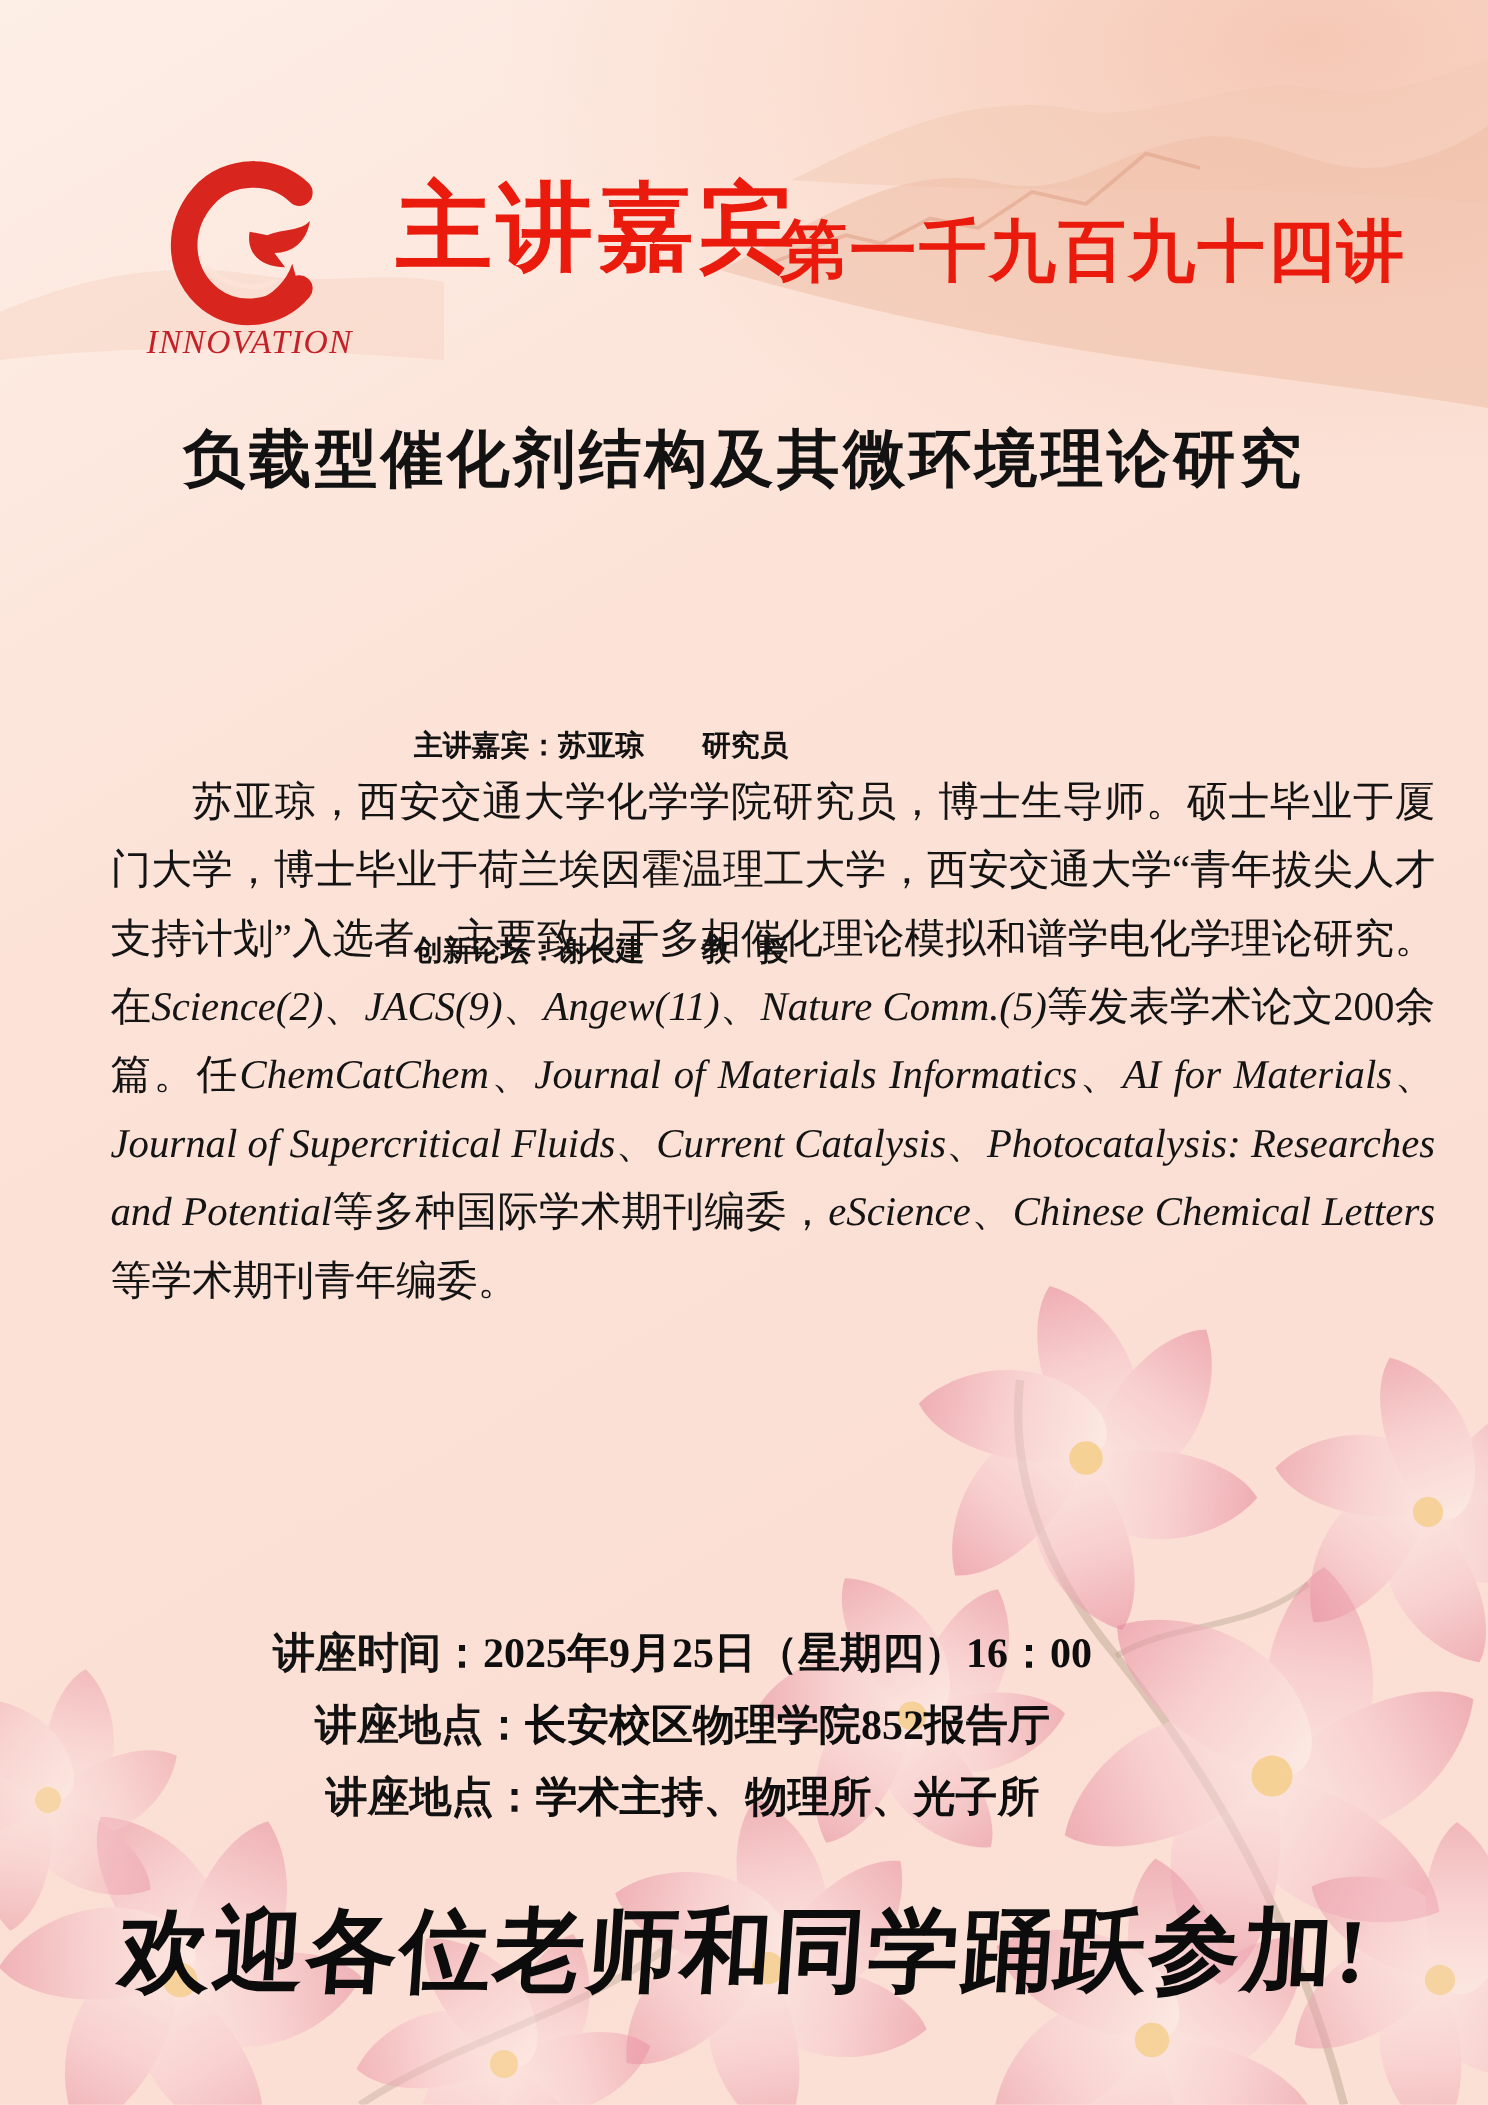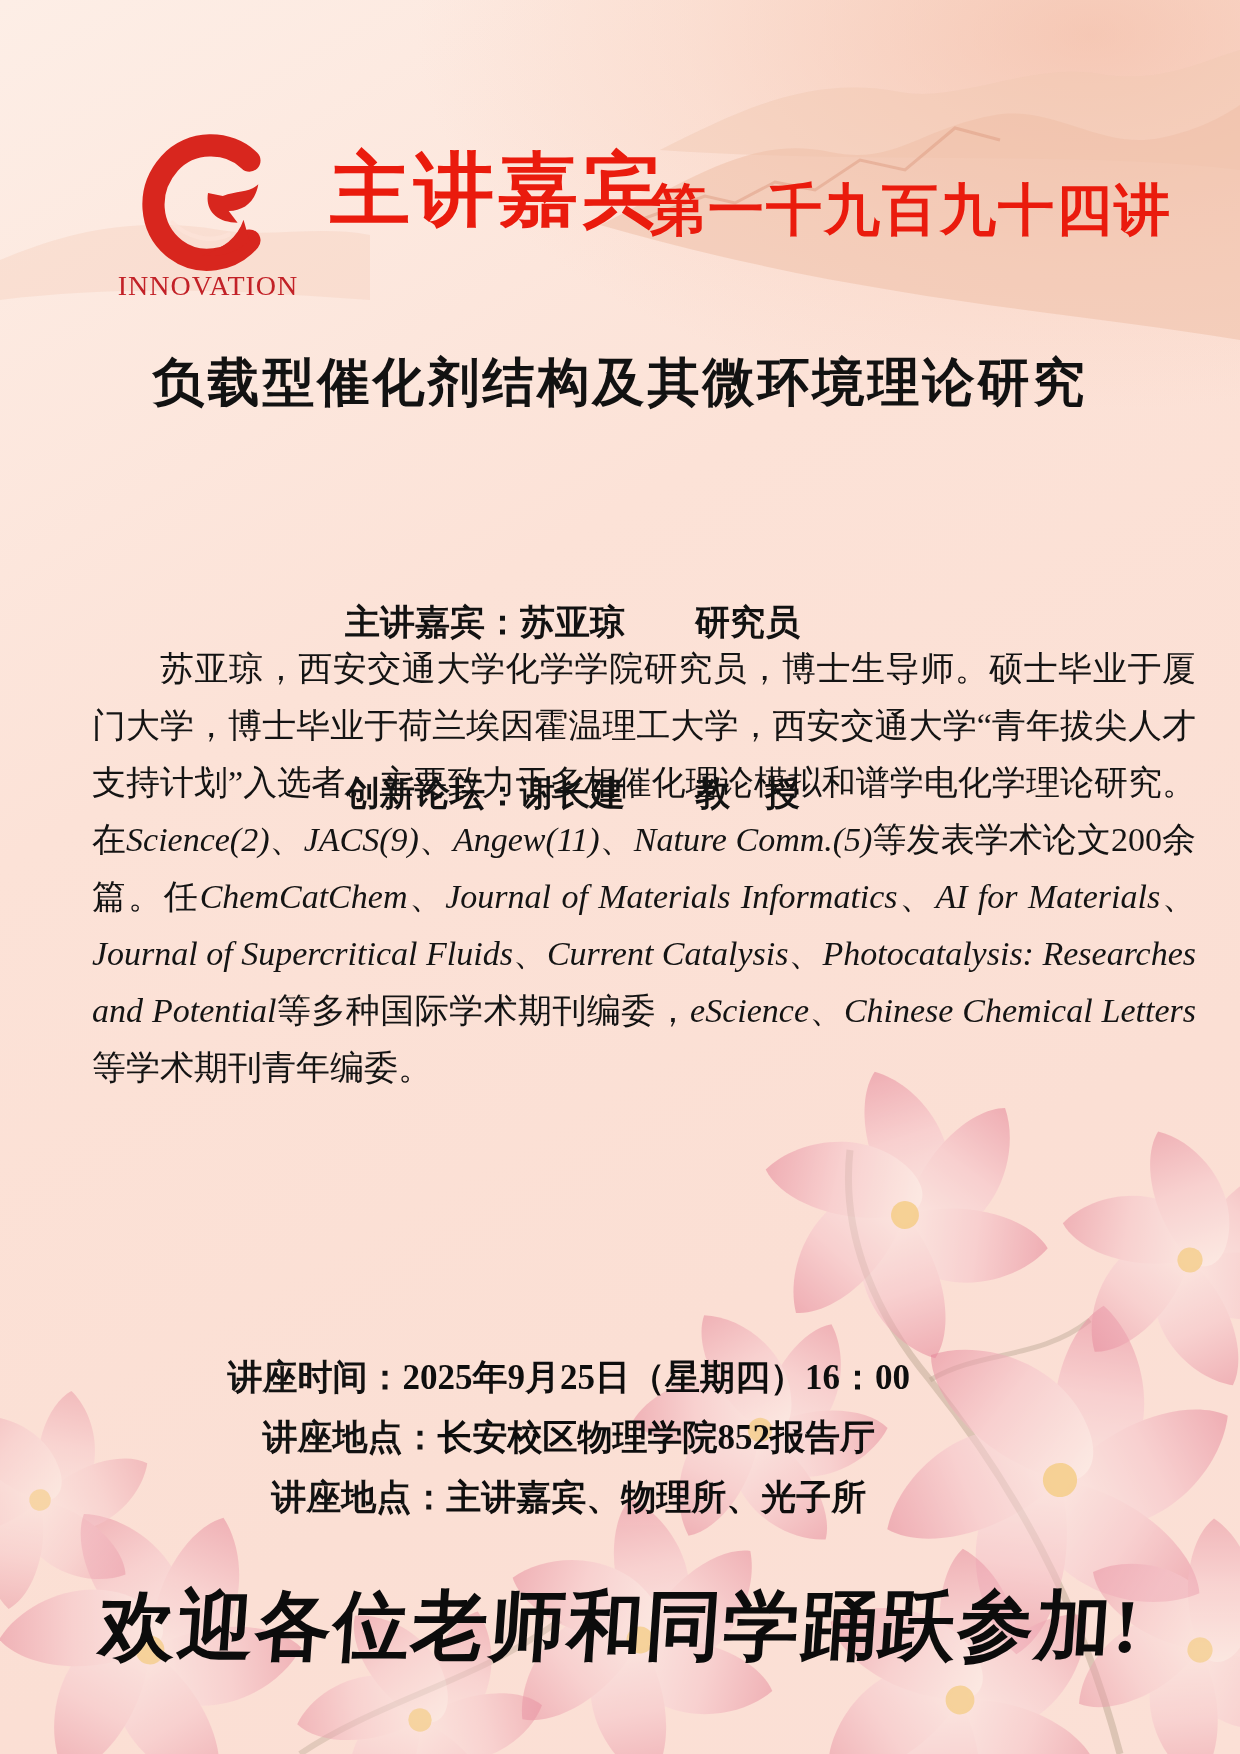--- a/index.html
+++ b/index.html
@@ -17,21 +17,21 @@
   }
   #bg-art {
     position: absolute; left: 0; top: 0; width: 1240px; height: 1754px;
     pointer-events: none;
   }
   
   .logo-swirl { position: absolute; left: 132px; top: 128px; width: 152px; height: 148px; }
   .logo-word {
     position: absolute; left: 92px; top: 270px; width: 232px;
     text-align: center; font-size: 28px; letter-spacing: 1px;
-    color: #c22127; font-family: "Liberation Serif", serif;
+    color: #c22127; font-family: "Liberation Serif", serif; font-style: italic;
   }
   .forum-name {
     position: absolute; left: 330px; top: 150px;
     font-family: "Liberation Sans", "DejaVu Sans", sans-serif;
     font-weight: 900; font-size: 80px; line-height: 1;
     color: #ea1b0d; letter-spacing: 4px;
   }
   .lecture-number {
     position: absolute; left: 650px; top: 182px;
     font-size: 56px; line-height: 1; font-weight: 700;
@@ -40,21 +40,21 @@
   }
   
   .main-title {
     position: absolute; left: 0; top: 348px; width: 1240px;
     text-align: center; font-size: 52px; font-weight: 700;
     letter-spacing: 3px; color: #121212;
   }
   
   .speaker-block {
     position: absolute; left: 345px; top: 480px;
-    font-size: 35px; line-height: 57px; white-space: pre;
+    font-size: 24px; line-height: 57px; white-space: pre;
     color: #121212; font-weight: 600;
   }
   
   .bio {
     position: absolute; left: 68px; top: 640px; width: 1104px;
     font-size: 34px; line-height: 57px;
     text-align: justify; text-indent: 2em; color: #141414;
     font-weight: 400;
     margin-left: 24px;
   }
@@ -148,19 +148,19 @@
   <div class="bio"><span class="cn">苏亚琼，西安交通大学化学学院研究员，博士生导师。硕士毕业于厦门大学，博士毕业于荷兰埃因霍温理工大学，西安交通大学“青年拔尖人才支持计划”入选者。主要致力于多相催化理论模拟和谱学电化学理论研究。在</span><span class="en">Science(2)</span><span class="cn">、</span><span class="en">JACS(9)</span><span class="cn">、</span><span class="en">Angew(11)</span><span class="cn">、</span><span class="en">Nature Comm.(5)</span><span class="cn">等发表学术论文200余篇。任</span><span class="en">ChemCatChem</span><span class="cn">、</span><span class="en">Journal of Materials Informatics</span><span class="cn">、</span><span class="en">AI for Materials</span><span class="cn">、</span><span class="en">Journal of Supercritical Fluids</span><span class="cn">、</span><span class="en">Current Catalysis</span><span class="cn">、</span><span class="en">Photocatalysis: Researches and Potential</span><span class="cn">等多种国际学术期刊编委，</span><span class="en">eScience</span><span class="cn">、</span><span class="en">Chinese Chemical Letters</span><span class="cn">等学术期刊青年编委。</span></div>
 
   <div class="details">
     <div class="detail-row">
       <span class="detail-label">讲座时间：</span><span class="detail-value bold">2025年9月25日（星期四）16：00</span>
     </div>
     <div class="detail-row">
       <span class="detail-label">讲座地点：</span><span class="detail-value bold">长安校区物理学院852报告厅</span>
     </div>
     <div class="detail-row">
-      <span class="detail-label">讲座地点：</span><span class="detail-value semi">主讲嘉宾、物理所、光子所</span>
+      <span class="detail-label">讲座地点：</span><span class="detail-value semi">学术主持、物理所、光子所</span>
     </div>
   </div>
 
   <div class="welcome">欢迎各位老师和同学踊跃参加!</div>
 
 </div>
 
 </body></html>

